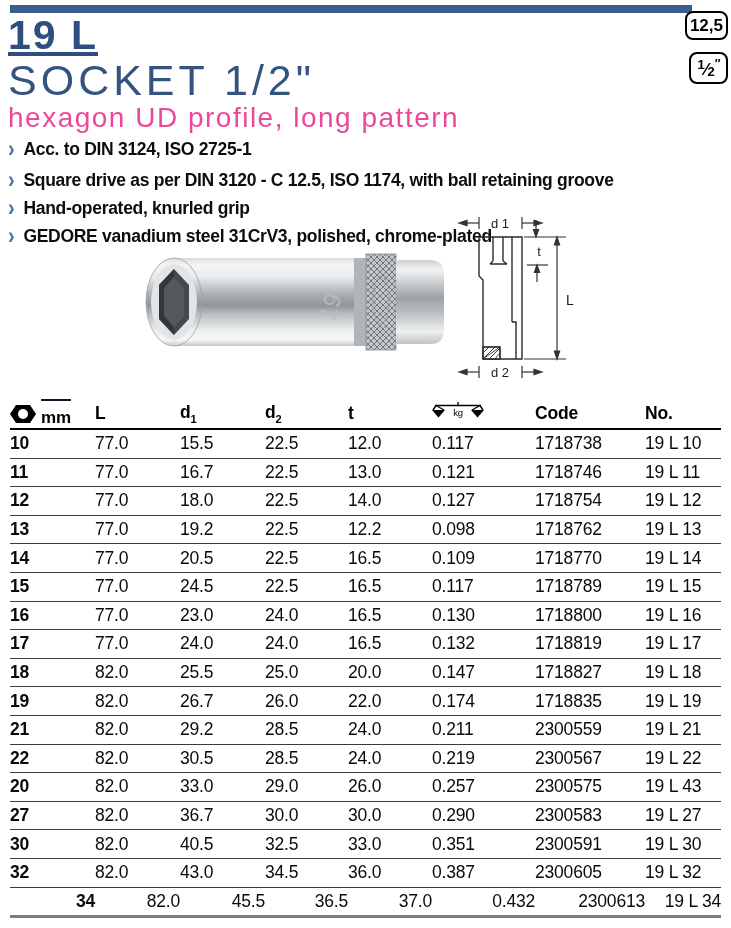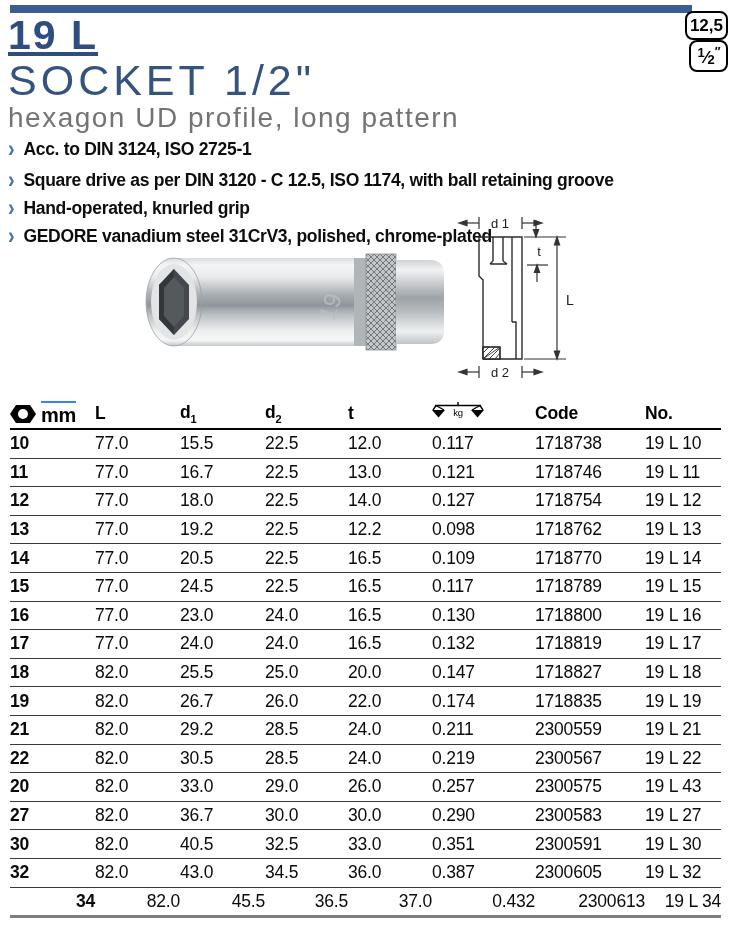--- a/index.html
+++ b/index.html
@@ -3,24 +3,24 @@
 <meta charset="utf-8">
 <style>
   html,body{margin:0;padding:0;background:#fff;}
   .page{position:relative;width:731px;height:928px;background:#fff;overflow:hidden;
         font-family:"Liberation Sans",sans-serif;color:#111;}
   .topbar{position:absolute;left:10px;top:5px;width:682px;height:8px;background:#3d5c90;}
   .model{position:absolute;left:8px;top:15px;font-size:41px;font-weight:bold;
          color:#2e4e80;letter-spacing:2px;line-height:1;text-decoration:underline;}
   .title{position:absolute;left:8px;top:59px;font-size:43px;font-weight:400;
          color:#34537f;letter-spacing:4px;line-height:1;}
-  .subtitle{position:absolute;left:8px;top:104px;font-size:28px;color:#737373;
+  .subtitle{position:absolute;left:8px;top:104px;font-size:28px;color:#ec4899;
          letter-spacing:1.5px;line-height:1;}
   .badges{position:absolute;top:11px;right:3px;display:flex;flex-direction:column;
-         align-items:flex-end;}
+         gap:12px;align-items:flex-end;}
   .badge{border:2.5px solid #000;border-radius:8px;background:#fff;font-weight:bold;
          font-size:17px;line-height:1;padding:4px 3px;min-width:29px;text-align:center;color:#000;}
   .badge .num{font-size:13px;vertical-align:6px;}
   .badge .slash{font-size:17px;}
   .badge .den{font-size:13px;vertical-align:-1px;}
   .badge .primes{font-size:12px;vertical-align:7px;letter-spacing:-1px;}
   .features{position:absolute;left:8px;top:139px;margin:0;padding:0;list-style:none;width:690px;}
   .features li{display:flex;align-items:flex-start;margin-bottom:6px;font-size:17.5px;
          font-weight:bold;color:#0d0d0d;letter-spacing:-0.3px;line-height:1.25;}
   .features li:first-child{margin-bottom:9px;}
@@ -30,21 +30,21 @@
   .drawing{position:absolute;left:450px;top:212px;}
   table.spec{position:absolute;left:10px;top:399px;width:711px;border-collapse:collapse;
         table-layout:fixed;}
   table.spec th{ text-align:left;font-size:17.5px;font-weight:bold;color:#000;height:29px;
         vertical-align:middle;border-bottom:2.5px solid #000;padding:0;letter-spacing:-0.2px;}
   table.spec td{font-size:17.5px;color:#0a0a0a;height:27.6px;border-bottom:1.6px solid #3a3a3a;
         padding:0;vertical-align:middle;letter-spacing:-0.2px;}
   td.c-size{font-weight:bold;}
   tbody tr:last-child td{border-bottom:3px solid #7e7e7e;text-align:right;}
   .hsize{display:flex;align-items:center;gap:5px;}
-  .mm-over{border-top:2px solid #3b82f6;padding-top:1px;font-size:20px;}
+  .mm-over{border-top:2px solid #0f172a;padding-top:7px;font-size:17px;}
   sub.dsub{font-size:11px;font-weight:bold;}
   svg text{font-family:"Liberation Sans",sans-serif;}
 </style>
 </head>
 <body>
 
 <div class="page">
 
   <div class="topbar"></div>
 

